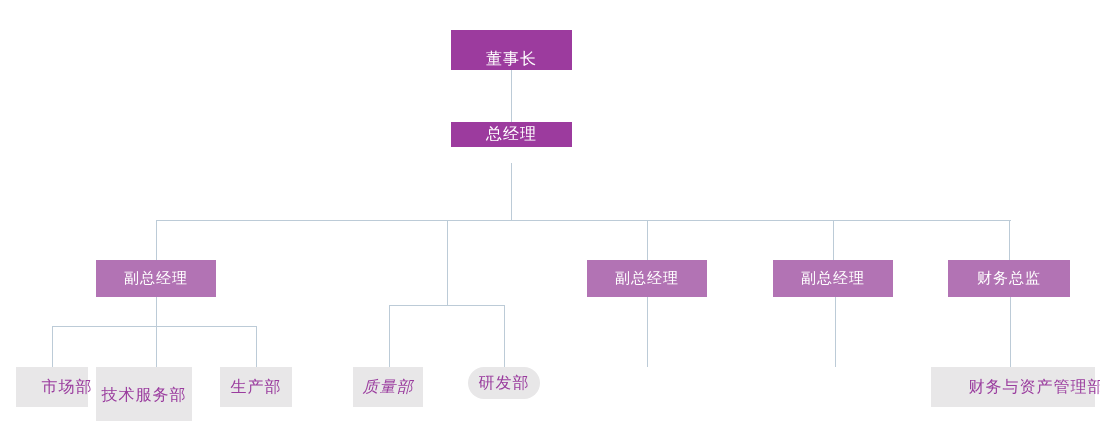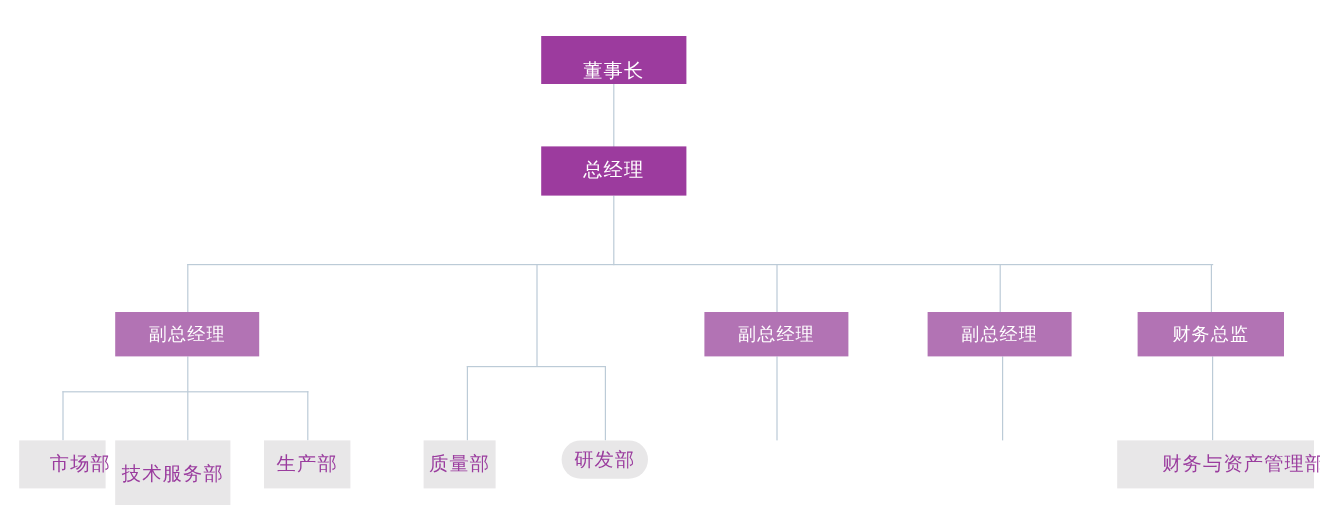--- a/index.html
+++ b/index.html
@@ -76,21 +76,21 @@
   <div class="v" style="left:389px; top:305px; height:62px;"></div>
   <div class="v" style="left:504px; top:305px; height:62px;"></div>
 
   <div class="v" style="left:647px; top:297px; height:70px;"></div>
   <div class="v" style="left:835px; top:297px; height:70px;"></div>
   <div class="v" style="left:1010px;top:297px; height:70px;"></div>
 
   <div class="node exec" style="left:451px; top:30px;  width:121px; height:40px;align-items:flex-end;">
     <span class="label">董事长</span>
   </div>
-  <div class="node exec" style="left:451px; top:122px; width:121px; height:41px;">
+  <div class="node exec" style="left:451px; top:122px; width:121px; height:25px;">
     <span class="label">总经理</span>
   </div>
 
   <div class="node mgr" style="left:96px;  top:260px; width:120px; height:37px;">
     <span class="label">副总经理</span>
   </div>
   <div class="node mgr" style="left:587px; top:260px; width:120px; height:37px;">
     <span class="label">副总经理</span>
   </div>
   <div class="node mgr" style="left:773px; top:260px; width:120px; height:37px;">
@@ -102,21 +102,21 @@
 
   <div class="node dept" style="left:16px;  top:367px; width:72px;  height:40px;padding-left:30px;">
     <span class="label">市场部</span>
   </div>
   <div class="node dept" style="left:96px; top:367px; width:96px;  height:56px;">
     <span class="label">技术服务部</span>
   </div>
   <div class="node dept" style="left:220px; top:367px; width:72px;  height:40px;">
     <span class="label">生产部</span>
   </div>
-  <div class="node dept" style="left:353px; top:367px; width:60px;  height:40px;">
+  <div class="node dept" style="left:353px; top:367px; width:70px;  height:40px;font-style:italic;">
     <span class="label">质量部</span>
   </div>
   <div class="node dept" style="left:468px; top:367px; width:72px;  height:32px;border-radius:19px;">
     <span class="label">研发部</span>
   </div>
   <div class="node dept" style="left:931px; top:367px; width:164px; height:40px;padding-left:47px;">
     <span class="label">财务与资产管理部</span>
   </div>
 
 </div>

